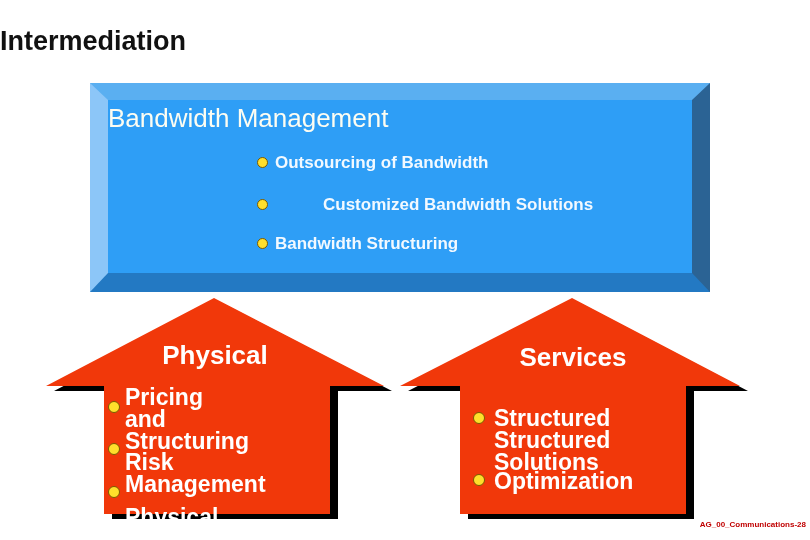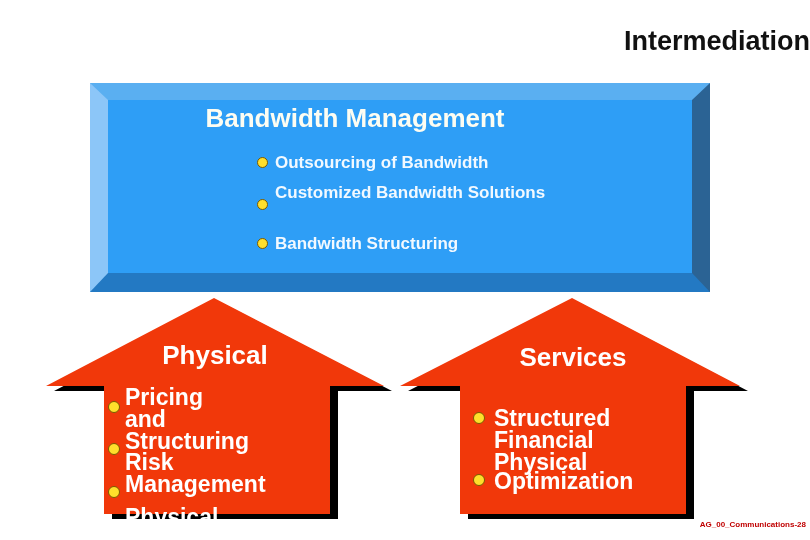--- a/index.html
+++ b/index.html
@@ -3,36 +3,36 @@
 <meta charset="utf-8">
 <style>
   html,body { margin:0; padding:0; }
   body {
     width:810px; height:540px; position:relative; overflow:hidden;
     background:#ffffff;
     font-family:"Liberation Sans", sans-serif;
   }
   .slide-title {
     position:absolute; top:26px; left:0; width:810px;
-    text-align:right; font-size:27px; font-weight:bold; color:#111;
+    text-align:left; font-size:27px; font-weight:bold; color:#111;
     letter-spacing:0px;
   }
   
   .bw-box {
     position:absolute; left:90px; top:83px; width:620px; height:209px;
     box-sizing:border-box;
     background:#2e9ef6;
     border-top:17px solid #5aaff1;
     border-left:18px solid #8cc6f8;
     border-right:18px solid #2b6394;
     border-bottom:19px solid #2379c3;
   }
   .bw-heading {
     position:absolute; left:0; top:3px; width:494px;
-    text-align:center; font-size:26px; font-weight:bold; color:#fdfdf2;
+    text-align:left; font-size:26px; font-weight:normal; color:#fdfdf2;
   }
   .bw-item-label {
     position:absolute; left:167px;
     font-size:17px; font-weight:bold; color:#f2f9ff; white-space:nowrap;
   }
   .dot {
     position:absolute; border-radius:50%;
     background:#ffdf2b; border:1.5px solid #7a5a00; box-sizing:border-box;
   }
   .bw-dot { width:11px; height:11px; left:149px; }
@@ -56,21 +56,21 @@
 
 <div class="slide-title">Intermediation</div>
 
 <div class="bw-box">
   <div class="bw-heading">Bandwidth Management</div>
 
   <span class="dot bw-dot" style="top:57px;"></span>
   <div class="bw-item-label" style="top:53px;">Outsourcing of Bandwidth</div>
 
   <span class="dot bw-dot" style="top:99px;"></span>
-  <div class="bw-item-label" style="top:83px;">Customized Bandwidth Solutions</div>
+  <div class="bw-item-label" style="top:95px;margin-left:48px;">Customized Bandwidth Solutions</div>
 
   <span class="dot bw-dot" style="top:138px;"></span>
   <div class="bw-item-label" style="top:134px;">Bandwidth Structuring</div>
 </div>
 
 <svg class="arrows-svg" viewBox="0 0 810 540">
   <polygon fill="#000000" points="222,303 392,391 338,391 338,519 112,519 112,391 54,391"></polygon>
   <polygon fill="#f1380a" points="214,298 384,386 330,386 330,514 104,514 104,386 46,386"></polygon>
   <polygon fill="#000000" points="580,303 748,391 694,391 694,519 468,519 468,391 408,391"></polygon>
   <polygon fill="#f1380a" points="572,298 740,386 686,386 686,514 460,514 460,386 400,386"></polygon>
@@ -83,18 +83,18 @@
 
 <span class="dot arrow-dot" style="left:108px; top:443px;"></span>
 <div class="arrow-item-label" style="left:125px; top:451px; width:180px;">Risk Management</div>
 
 <span class="dot arrow-dot" style="left:108px; top:486px;"></span>
 <div class="arrow-item-label" style="left:125px; top:494px; width:180px;margin-top:12px;">Physical Services</div>
 
 <div class="arrow-heading" style="left:473px; top:342px;">Services</div>
 
 <span class="dot arrow-dot" style="left:473px; top:412px;"></span>
-<div class="arrow-item-label" style="left:494px; top:407px; width:185px;">Structured Financial Physical</div>
+<div class="arrow-item-label" style="left:494px; top:407px; width:185px;">Structured Structured Solutions</div>
 
 <span class="dot arrow-dot" style="left:473px; top:474px;"></span>
 <div class="arrow-item-label" style="left:494px; top:470px; width:185px;">Optimization</div>
 
 <div class="footer-ref">AG_00_Communications-28</div>
 
 </body></html>

